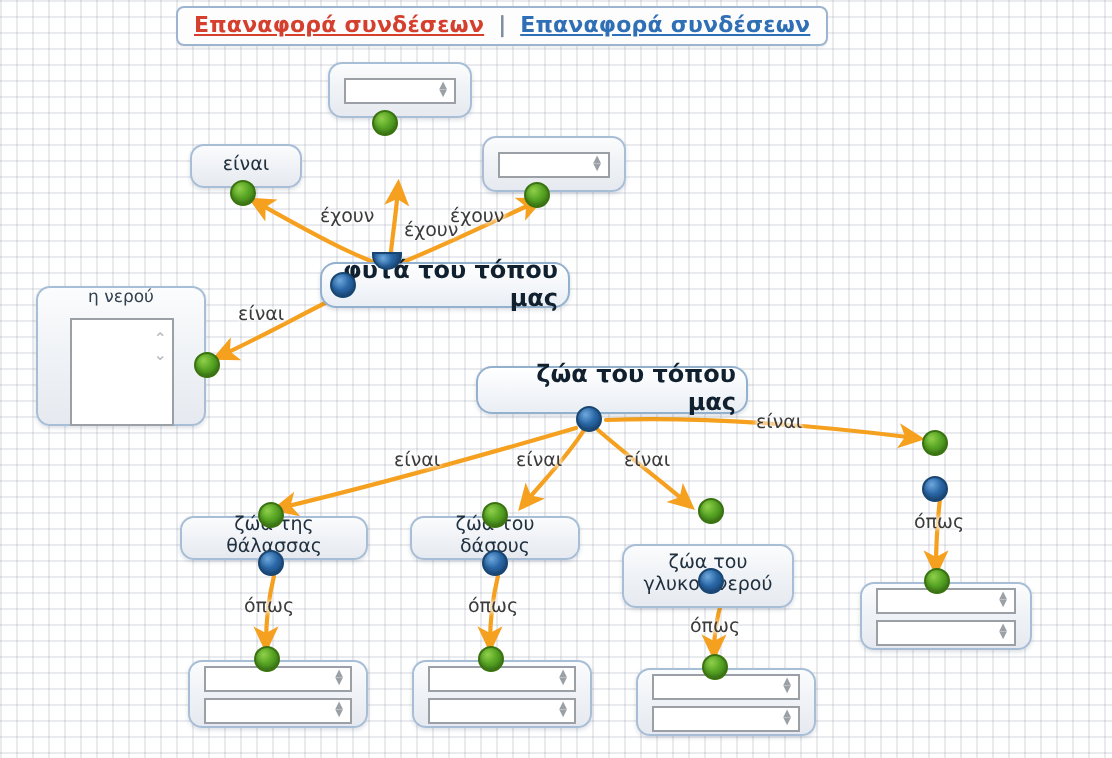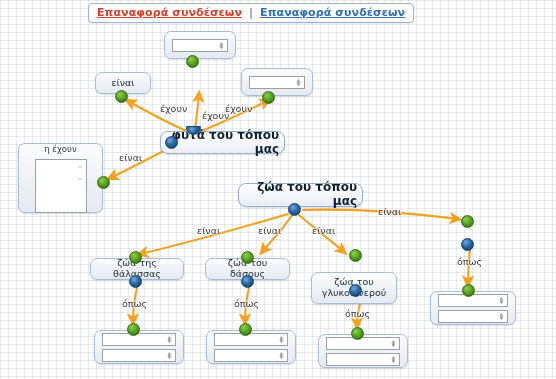--- a/index.html
+++ b/index.html
@@ -190,29 +190,29 @@
   <div class="socket green" style="left:262px;top:91px;"></div>
 
   <div class="node title" style="left:160px;top:131px;width:125px;height:23px;">
     <div class="node-label">φυτά του τόπου μας</div>
   </div>
   <div class="socket blue flat" style="left:186px;top:126px;"></div>
   <div class="socket blue" style="left:165px;top:136px;"></div>
 
   <div class="node" style="left:18px;top:143px;width:85px;height:70px;">
     <div class="widgets">
-      <div class="boxtitle">η έχουν</div>
+      <div class="boxtitle">η νερού</div>
       <div class="listbox">
         <span class="arrows">⌃<br>⌄</span>
       </div>
     </div>
   </div>
   <div class="socket green" style="left:97px;top:176px;"></div>
 
-  <div class="node title" style="left:238px;top:183px;width:125px;height:24px;">
+  <div class="node title" style="left:238px;top:183px;width:136px;height:24px;">
     <div class="node-label">ζώα του τόπου μας</div>
   </div>
   <div class="socket blue" style="left:288px;top:203px;"></div>
 
   <div class="socket green" style="left:461px;top:215px;"></div>
   <div class="socket blue" style="left:461px;top:238px;"></div>
 
   <div class="node" style="left:90px;top:258px;width:94px;height:22px;">
     <div class="node-label">ζώα της θάλασσας</div>
   </div>

